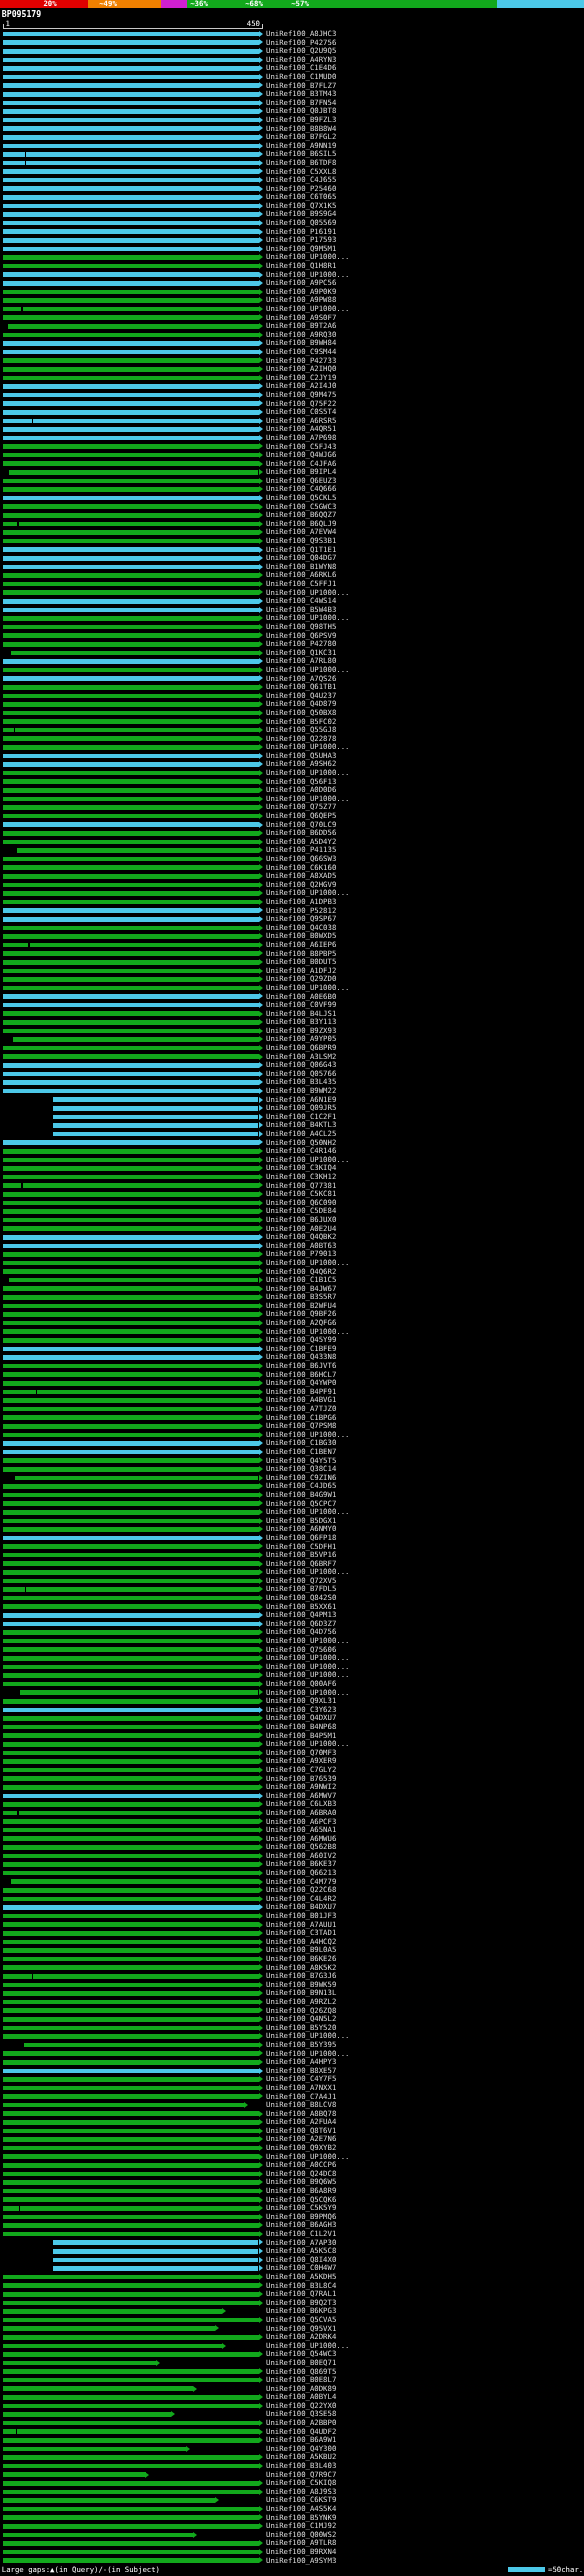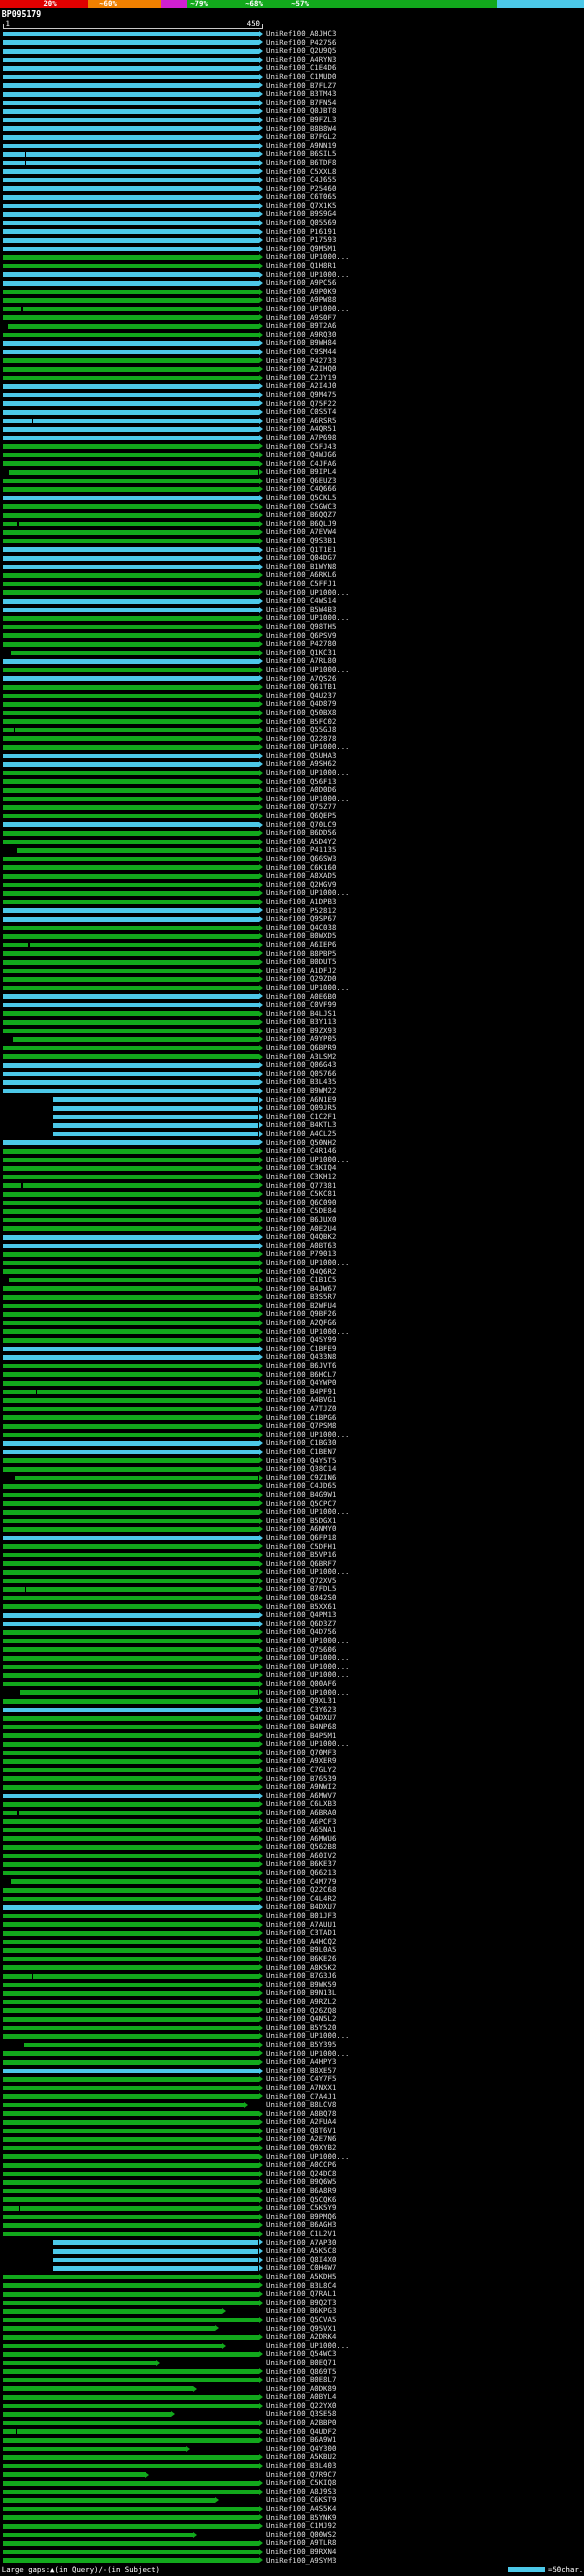--- a/index.html
+++ b/index.html
@@ -40,22 +40,22 @@
 
 <div class="page">
 
   <div class="scale-bar">
       <div class="seg" style="width: 15%; background: rgb(224, 0, 0);"></div>
       <div class="seg" style="width: 12.5%; background: rgb(240, 128, 0);"></div>
       <div class="seg" style="width: 4.5%; background: rgb(208, 32, 208);"></div>
       <div class="seg" style="width: 53%; background: rgb(18, 168, 28);"></div>
       <div class="seg" style="width: 15%; background: rgb(76, 200, 232);"></div>
       <span class="scale-lbl" style="left: 50px;">20%</span>
-      <span class="scale-lbl" style="left: 108px;">~60%</span>
-      <span class="scale-lbl" style="left: 199px;">~79%</span>
+      <span class="scale-lbl" style="left: 108px;">~49%</span>
+      <span class="scale-lbl" style="left: 199px;">~36%</span>
       <span class="scale-lbl" style="left: 254px;">~68%</span>
       <span class="scale-lbl" style="left: 300px;">~57%</span>
     </div>
 
   <div class="title">BP095179</div>
 
   <div class="ruler">
     <span class="num num-start">1</span>
     <span class="num num-end">450</span>
     <div class="tick tick-left"></div>

